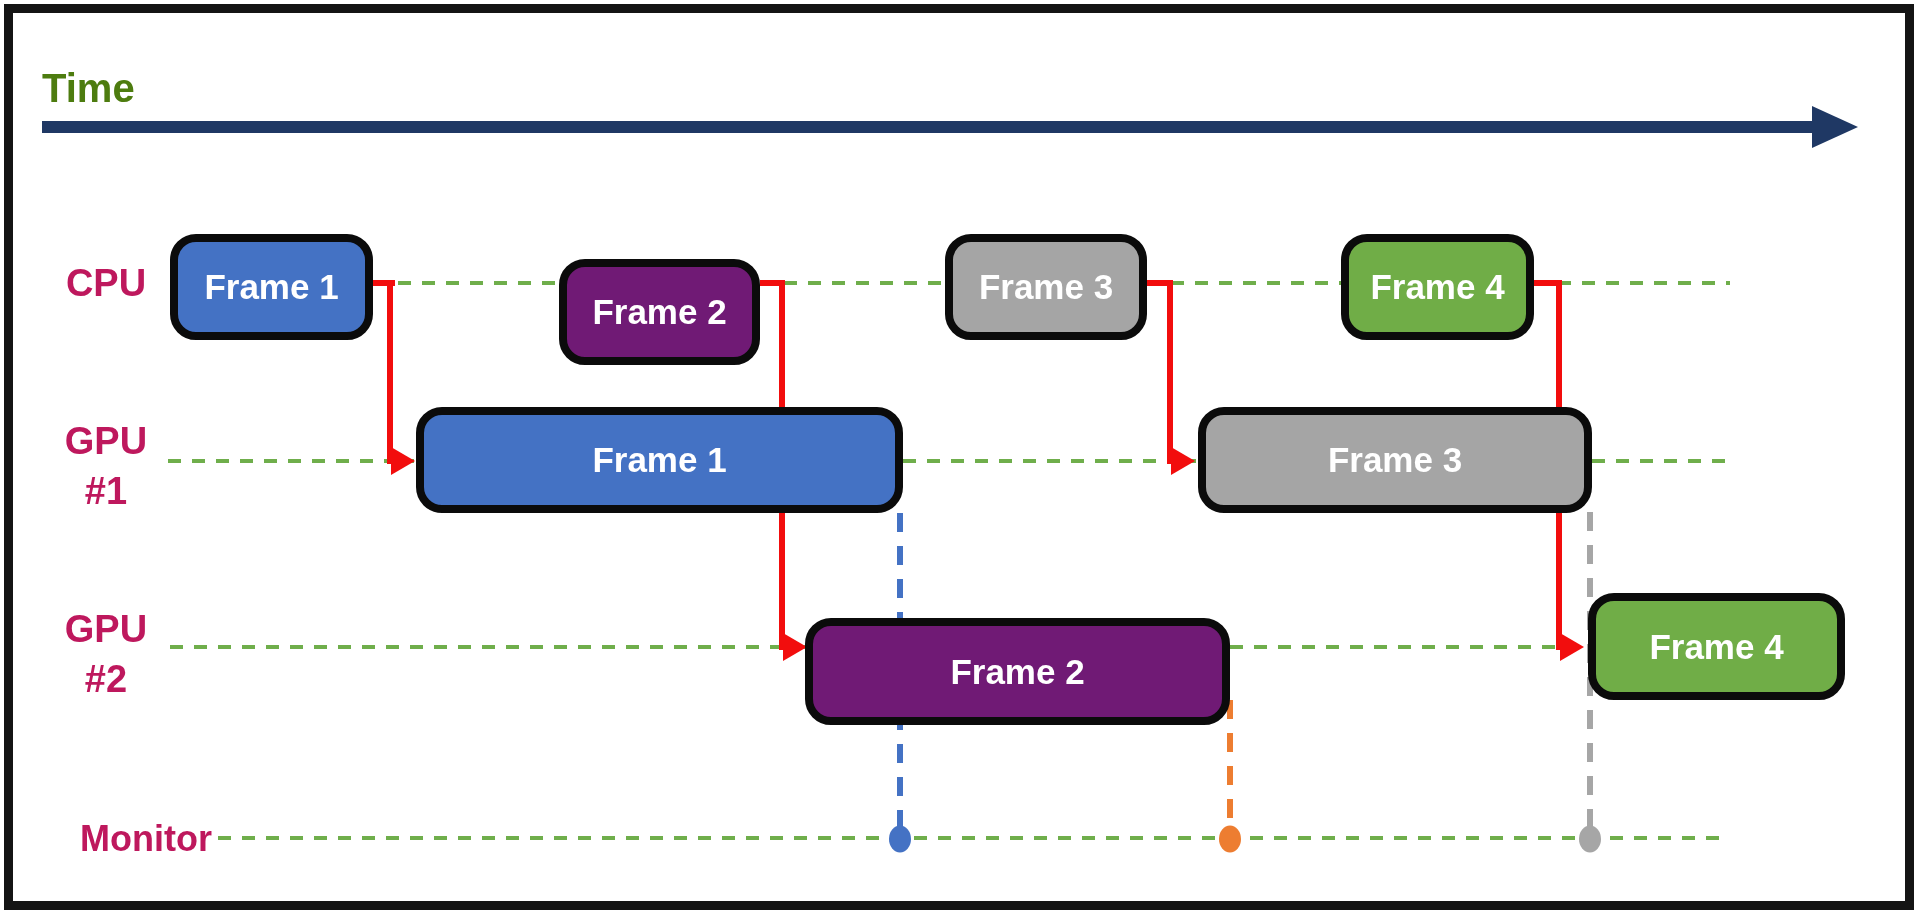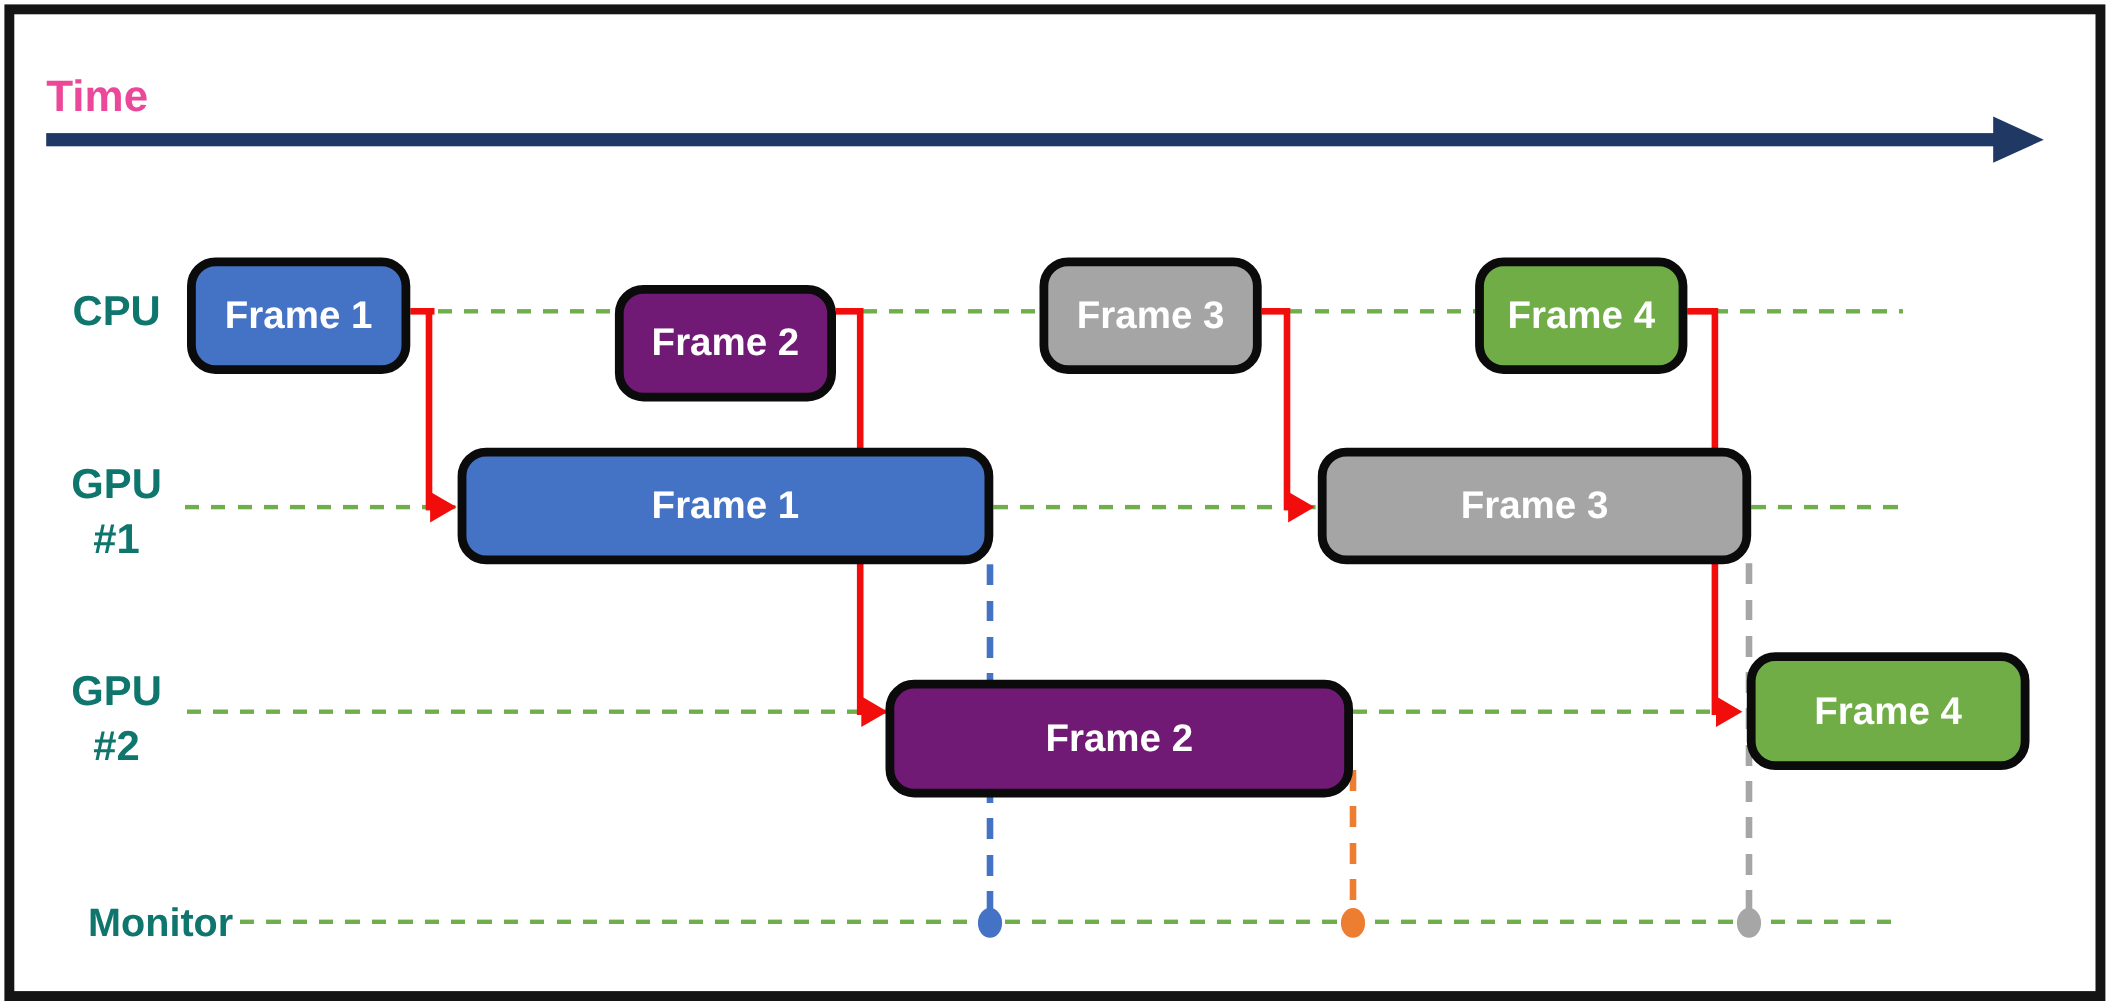--- a/index.html
+++ b/index.html
@@ -1,25 +1,25 @@
 <!DOCTYPE html>
 <html><head>
 <meta charset="utf-8">
 <style>
   html,body{margin:0;padding:0;background:#ffffff;}
   #canvas{
     position:relative;width:1920px;height:914px;background:#ffffff;overflow:hidden;
     font-family:"Liberation Sans",sans-serif;
   }
   .outer-frame{position:absolute;left:4px;top:4px;right:6px;bottom:4px;border:9px solid #141414;z-index:0;}
-  .time-label{position:absolute;left:42px;top:66px;font-size:40px;font-weight:700;color:#ec4899;z-index:2;}
+  .time-label{position:absolute;left:42px;top:66px;font-size:40px;font-weight:700;color:#4d7c0f;z-index:2;}
   .arrow-shaft{position:absolute;left:42px;top:121px;width:1772px;height:12px;background:#1f3864;z-index:2;}
   .arrow-head{position:absolute;left:1812px;top:106px;width:0;height:0;
     border-top:21px solid transparent;border-bottom:21px solid transparent;border-left:46px solid #1f3864;z-index:2;}
-  .row-label{position:absolute;color:#0f766e;font-weight:700;text-align:center;z-index:2;}
+  .row-label{position:absolute;color:#be185d;font-weight:700;text-align:center;z-index:2;}
   .lbl-cpu{left:58px;top:262px;width:96px;font-size:38px;}
   .lbl-gpu1{left:58px;top:416px;width:96px;font-size:38px;line-height:50px;}
   .lbl-gpu2{left:58px;top:604px;width:96px;font-size:38px;line-height:50px;}
   .lbl-monitor{left:64px;top:818px;width:164px;font-size:36px;}
   
   .dash-h{position:absolute;height:4px;z-index:1;
     background:repeating-linear-gradient(90deg,#6fae4b 0 13px,rgba(0,0,0,0) 13px 24px);}
   
   .dash-v{position:absolute;width:6px;z-index:1;}
   .dv-blue{background:repeating-linear-gradient(180deg,#4472c4 0 19px,rgba(0,0,0,0) 19px 33px);}

